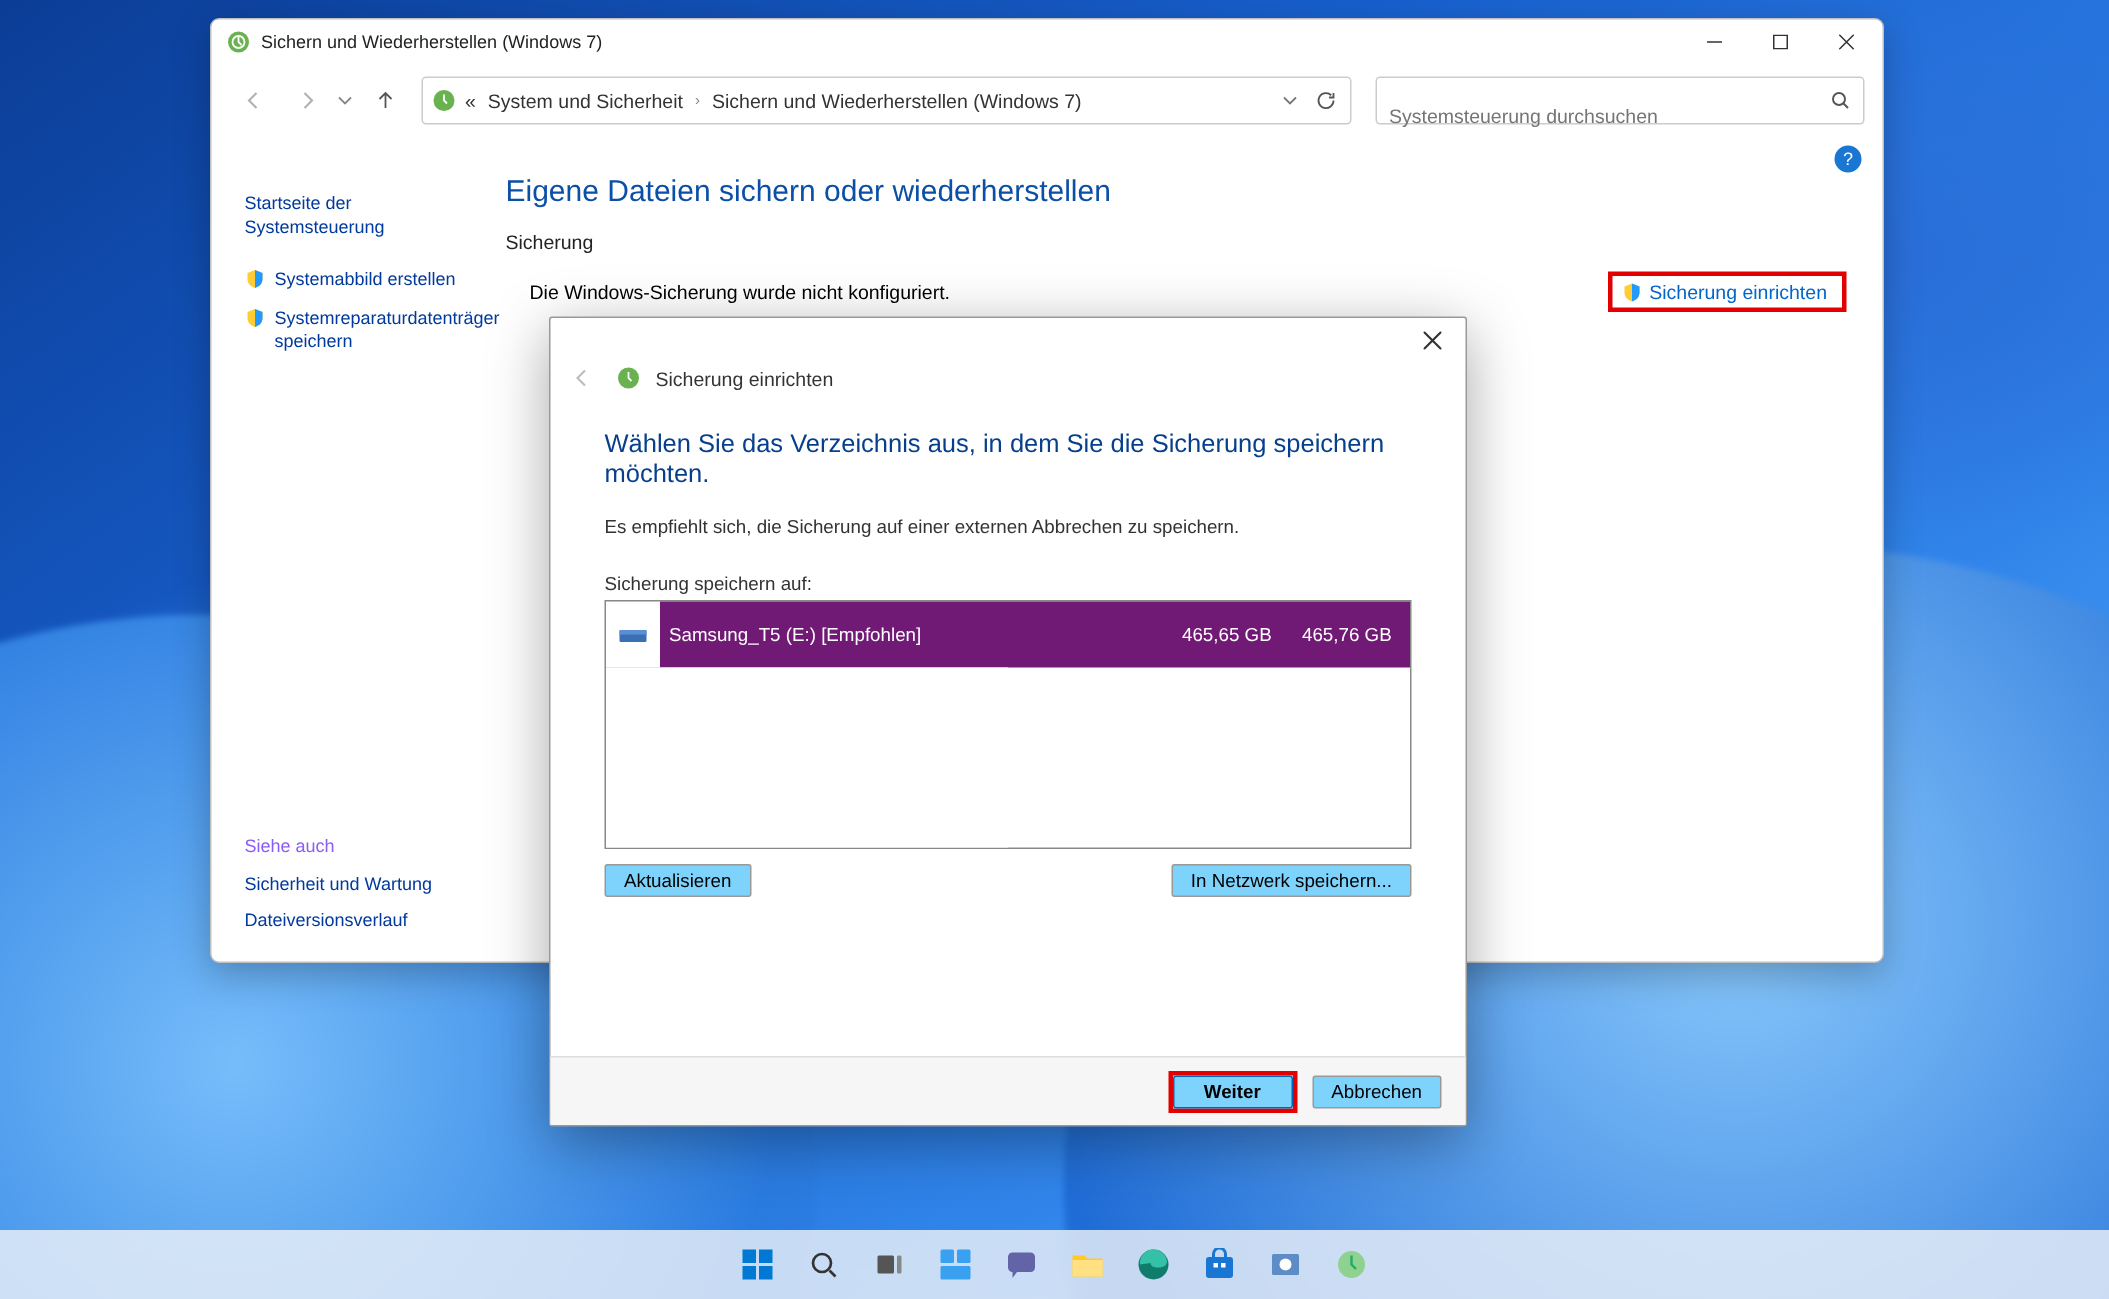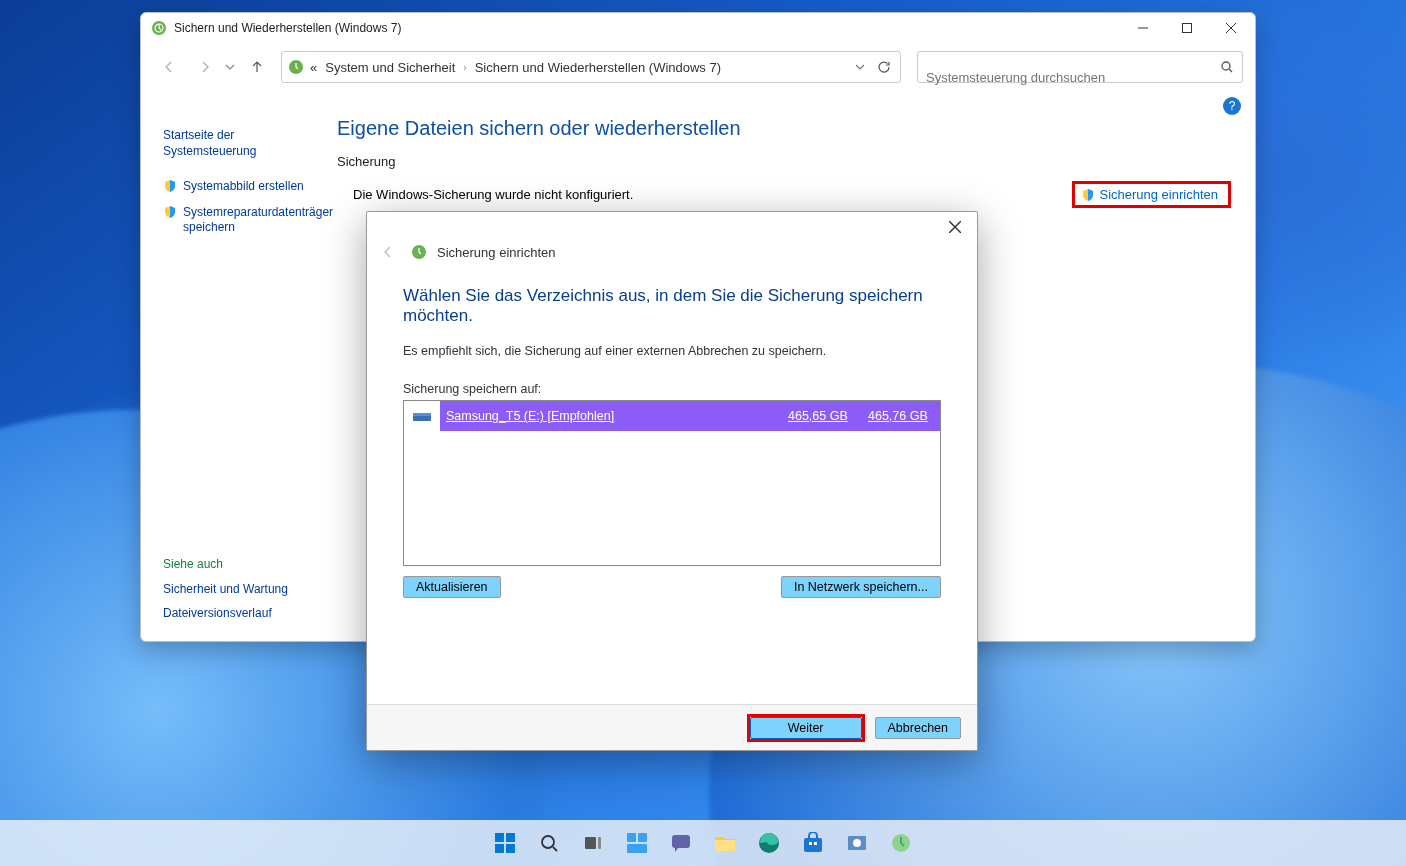--- a/index.html
+++ b/index.html
@@ -47,21 +47,21 @@
 .search-box .srch-icon { width: 14px; color: #555; }
 
 .help-row { display:flex; justify-content:flex-end; padding: 6px 14px 0 0; }
 .help-badge { width: 18px; height: 18px; border-radius: 50%; background: #1976d2; color: #fff; font-size: 12px; display:flex; align-items:center; justify-content:center; cursor:pointer; }
 
 .content { display: flex; height: calc(100% - 110px); }
 .sidebar { width: 196px; padding: 8px 14px 8px 22px; display:flex; flex-direction:column; }
 .side-link { font-size: 12px; color: #003a9c; padding: 5px 0; cursor: pointer; display:flex; gap:6px; line-height:1.3; }
 .shield-sm { width:14px; height:14px; flex-shrink:0; }
 .side-spacer { flex:1; }
-.side-heading { font-size:12px; color:#15803d; padding: 6px 0; }
+.side-heading { font-size:12px; color:#8b5cf6; padding: 6px 0; }
 .side-plain { font-size:12px; color:#003a9c; padding: 5px 0; cursor:pointer; }
 
 .main { flex:1; padding: 2px 24px 0 0; }
 .main h1 { font-size: 20px; font-weight: 400; color: #0b4fa6; margin-bottom: 14px; }
 .section-label { font-size: 13px; color: #222; margin-bottom: 8px; }
 .sicherung-row { display:flex; align-items:center; justify-content:space-between; padding: 4px 0 10px 16px; font-size: 13px; }
 .setup-link-box { border: 3px solid #e20000; padding: 3px 10px 3px 6px; display:flex; align-items:center; gap:4px; cursor:pointer; }
 .setup-link-box span { color: #0066cc; font-size: 13px; }
 
 
@@ -83,32 +83,32 @@
 .dlg-desc { font-size: 12.5px; color: #333; margin-bottom: 24px; }
 .tbl-label { font-size: 12.5px; color: #333; margin-bottom: 4px; }
 
 .drives-tbl { border: 1px solid #888; height: 166px; display:flex; flex-direction:column; font-size: 12.5px; }
 .drives-head { display:flex; border-bottom: 1px solid #ddd; background:#fff; }
 .drives-head > div { padding: 4px 8px; border-right: 1px solid #ddd; color:#333; overflow:hidden; white-space:nowrap; text-overflow:ellipsis; cursor:pointer; }
 .drives-head > div:last-child { border-right:none; }
 .col-target { flex: 1; }
 .col-free { width: 80px; }
 .col-total { width: 80px; }
-.drives-row { display:flex; align-items:center; background:#8b5cf6; color:#fff; height:30px; cursor:pointer;text-decoration:underline; }
+.drives-row { display:flex; align-items:center; background:#701a75; color:#fff; height:44px; cursor:pointer; }
 .drives-row .drive-icon-cell { width:36px; display:flex; justify-content:center; background:#fff; height:100%; align-items:center; }
 .drives-row .col-target { padding: 0 6px; }
 .drives-row .col-free, .drives-row .col-total { padding: 0 8px; }
 .drives-remaining-icon-strip { width:36px; background:#fff; flex:1; }
 
 .below-tbl { display:flex; justify-content:space-between; margin-top: 10px; }
 .btn { padding: 3px 12px; font-size: 12.5px; border: 1px solid #999; background:#7dd3fc; border-radius:2px; cursor:pointer; }
 
 .dlg-footer { height: 46px; border-top: 1px solid #ddd; background:#f6f6f6; display:flex; justify-content:flex-end; align-items:center; gap:10px; padding: 0 16px; }
 .btn-primary-box { border: 3px solid #e20000; padding:0; }
-.btn-primary-box .btn { border-color:#0067c0; padding: 3px 37px; }
+.btn-primary-box .btn { border-color:#0067c0; padding: 3px 20px; font-weight: bold; }
 
 
 .taskbar {
   position:absolute; left:0; right:0; bottom:0; height:46px;
   background: rgba(235,240,248,.82); backdrop-filter: blur(8px);
   display:flex; justify-content:center; align-items:center; gap:6px;
 }
 .tb-item { width:38px; height:38px; display:flex; align-items:center; justify-content:center; cursor:pointer; border-radius:4px; }
 
 

